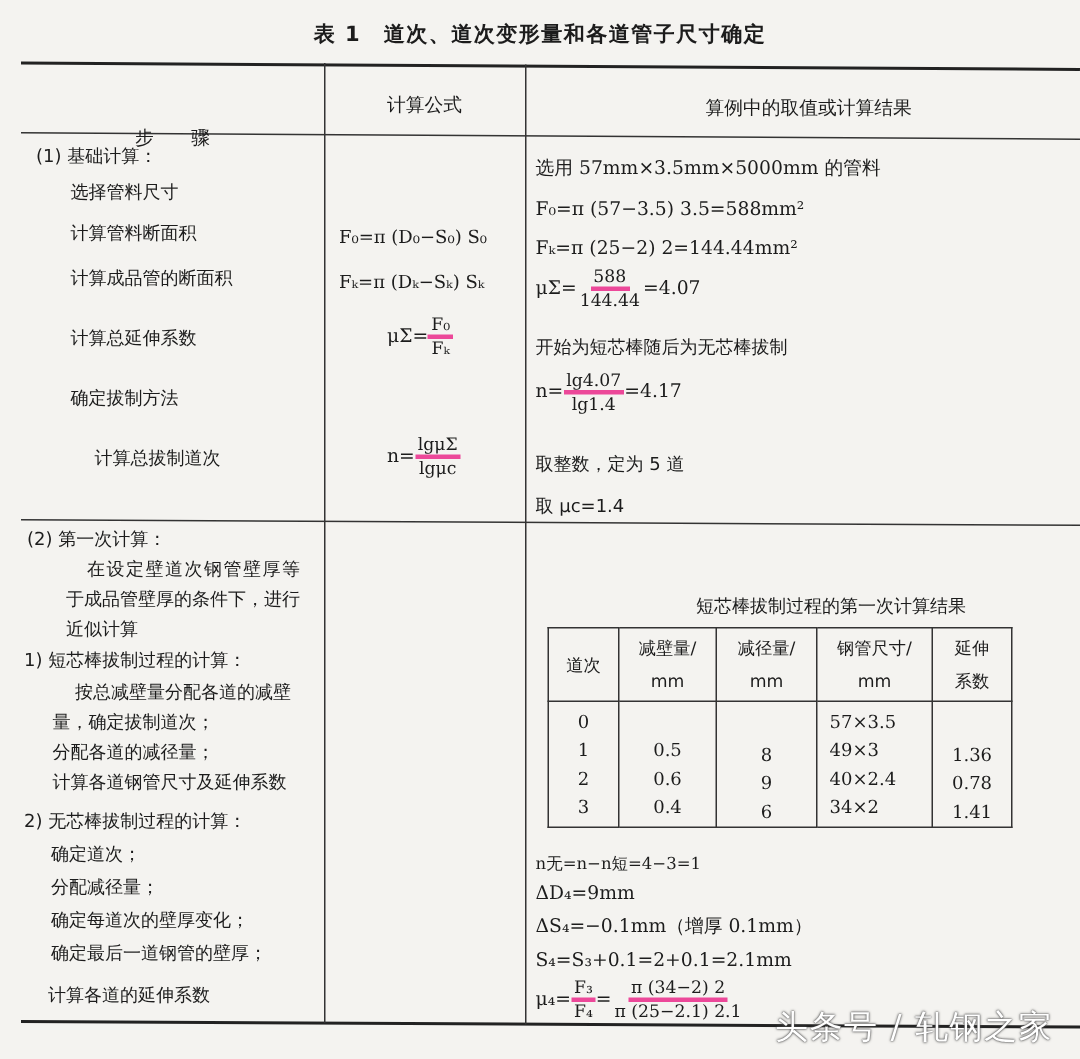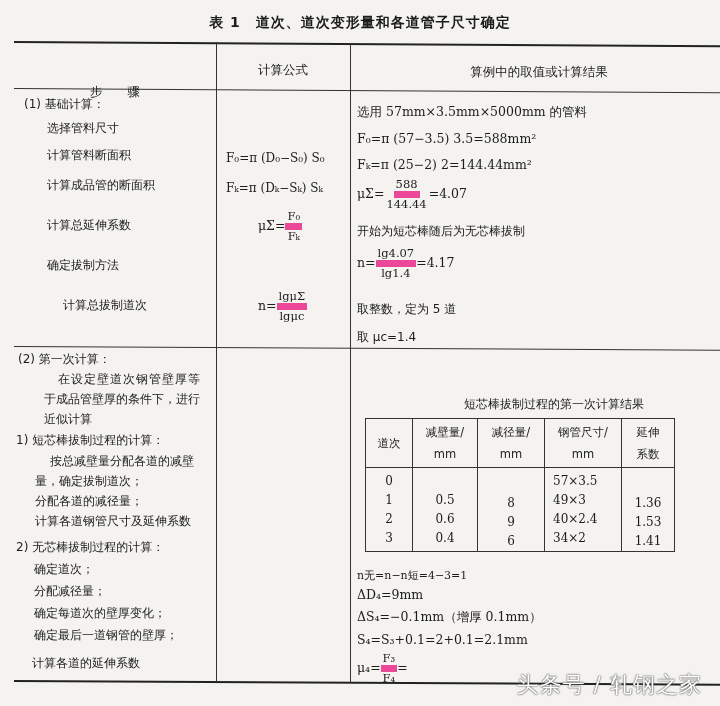--- a/index.html
+++ b/index.html
@@ -11,21 +11,21 @@
   }
   .abs { position:absolute; }
   .title { left:0; width:720px; top:14px; text-align:center; font-size:14px; font-weight:bold; letter-spacing:1px; font-family:"DejaVu Sans","Liberation Sans",sans-serif; }
   .rule-thick { height:2px; background:#222; }
   .rule-thin { height:1px; background:#333; }
   .vline { width:1px; background:#333; }
   .txt { font-size:12.5px; white-space:nowrap; line-height:15px; }
   .sans { font-family:"DejaVu Sans","Liberation Sans",sans-serif; font-size:12px; }
   .hdr { font-size:12.5px; font-family:"DejaVu Sans","Liberation Sans",sans-serif; text-align:center; }
   .frac { display:inline-flex; flex-direction:column; align-items:center; vertical-align:middle; line-height:13px; font-size:11.5px; }
-  .frac .num { border-bottom:7px solid #ec4899; padding:0 2px; }
+  .frac .num { border-bottom:3px solid #ec4899; padding:0 2px; }
   .frac .den { padding:0 2px; }
   .it { }
   table.sub { position:absolute; left:365px; top:418px; border-collapse:collapse; font-size:12px; }
   table.sub td, table.sub th { border:1px solid #333; text-align:center; font-weight:normal; padding:0; }
   table.sub th { font-family:"DejaVu Sans","Liberation Sans",sans-serif; font-size:11.5px; height:48px; line-height:22px; }
   table.sub td { line-height:19px; vertical-align:top; }
   .lefttxt { text-align:left !important; padding-left:8px !important; }
   .watermark { right:18px; bottom:6px; font-size:22px; color:#fff; font-family:"DejaVu Sans","Liberation Sans",sans-serif; text-shadow:0 0 2px #555, 0 0 1px #333; letter-spacing:1px; }
 </style>
 </head>
@@ -140,31 +140,34 @@
       </td>
       <td class="lefttxt" style="padding-top:4px;">
         <div>57×3.5</div>
         <div>49×3</div>
         <div>40×2.4</div>
         <div>34×2</div>
       </td>
       <td style="padding-top:4px;">
         <div style="height:19px;"></div>
         <div style="margin-top:3px;">1.36</div>
-        <div>1.53</div>
+        <div>0.78</div>
         <div>1.41</div>
       </td>
     </tr>
   </tbody>
 </table>
 
 <div class="abs txt it" style="left:357px;top:568px;font-size:11px;">n无=n−n短=4−3=1</div>
 <div class="abs txt" style="left:357px;top:587px;">ΔD₄=9mm</div>
 <div class="abs txt" style="left:357px;top:609px;">ΔS₄=−0.1mm（增厚 0.1mm）</div>
 <div class="abs txt" style="left:357px;top:632px;">S₄=S₃+0.1=2+0.1=2.1mm</div>
 <div class="abs txt" style="left:357px;top:652px;">
   <span class="it">μ₄=</span><span class="frac">
       <span class="num it">F₃</span>
       <span class="den it">F₄</span>
-    </span><span>=</span>
+    </span><span>=</span><span class="frac">
+      <span class="num">π (34−2) 2</span>
+      <span class="den">π (25−2.1) 2.1</span>
+    </span>
 </div>
 
 <div class="abs watermark">头条号 / 轧钢之家</div>
 
 </body></html>

